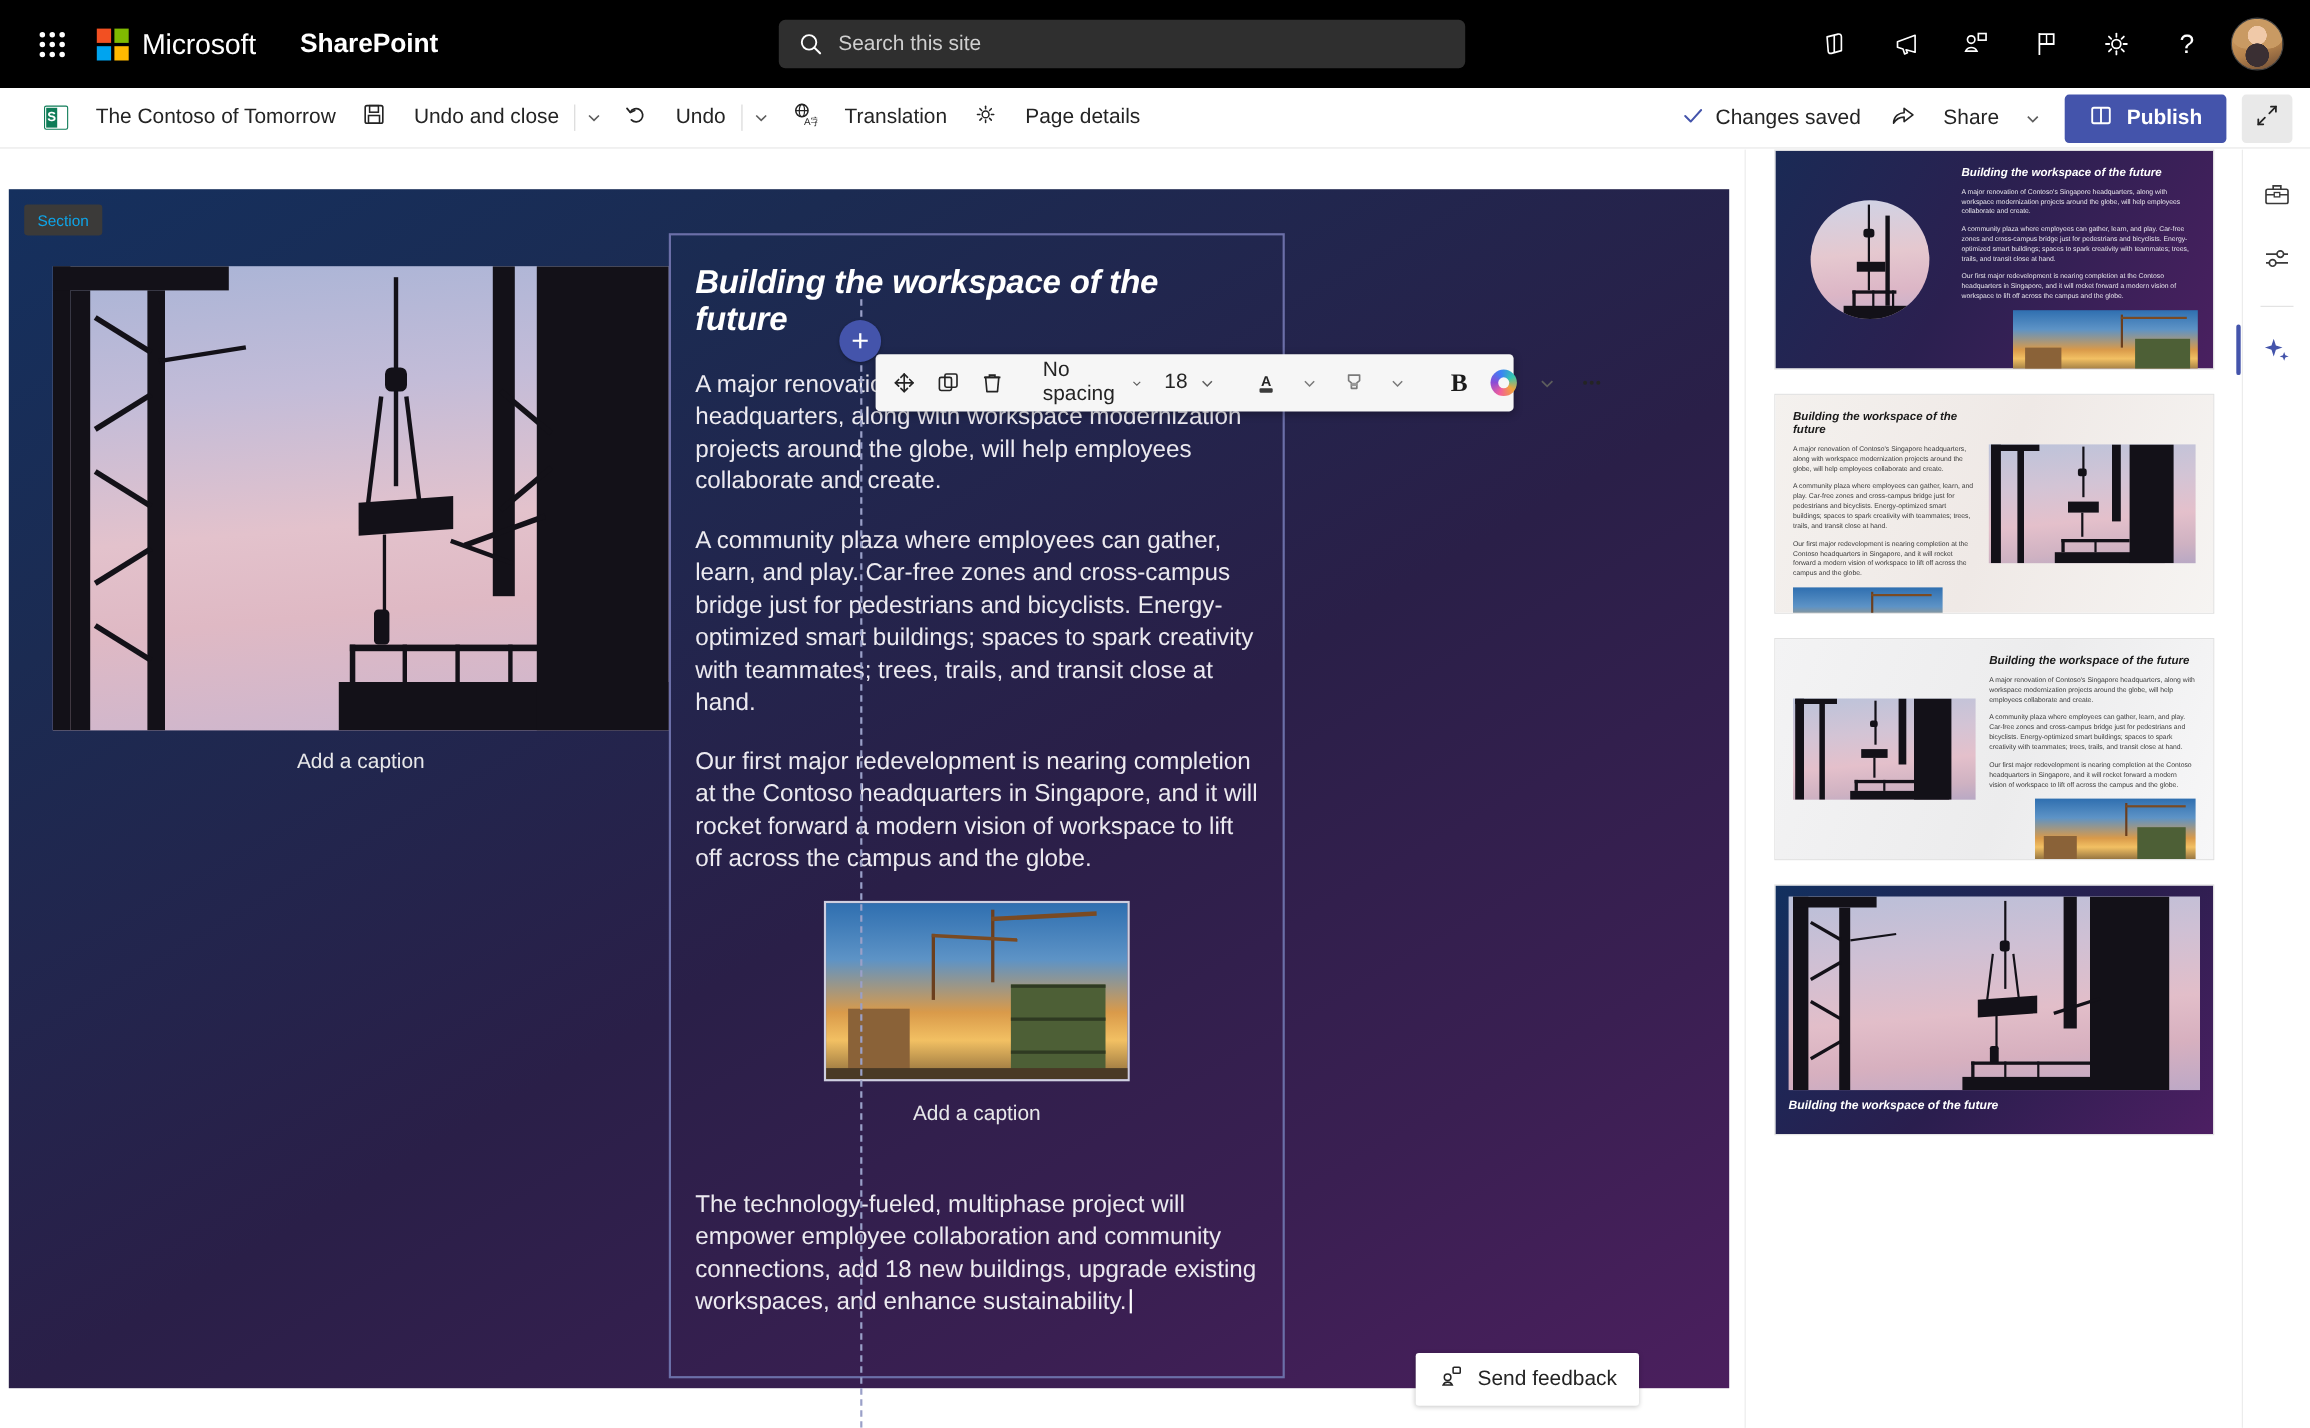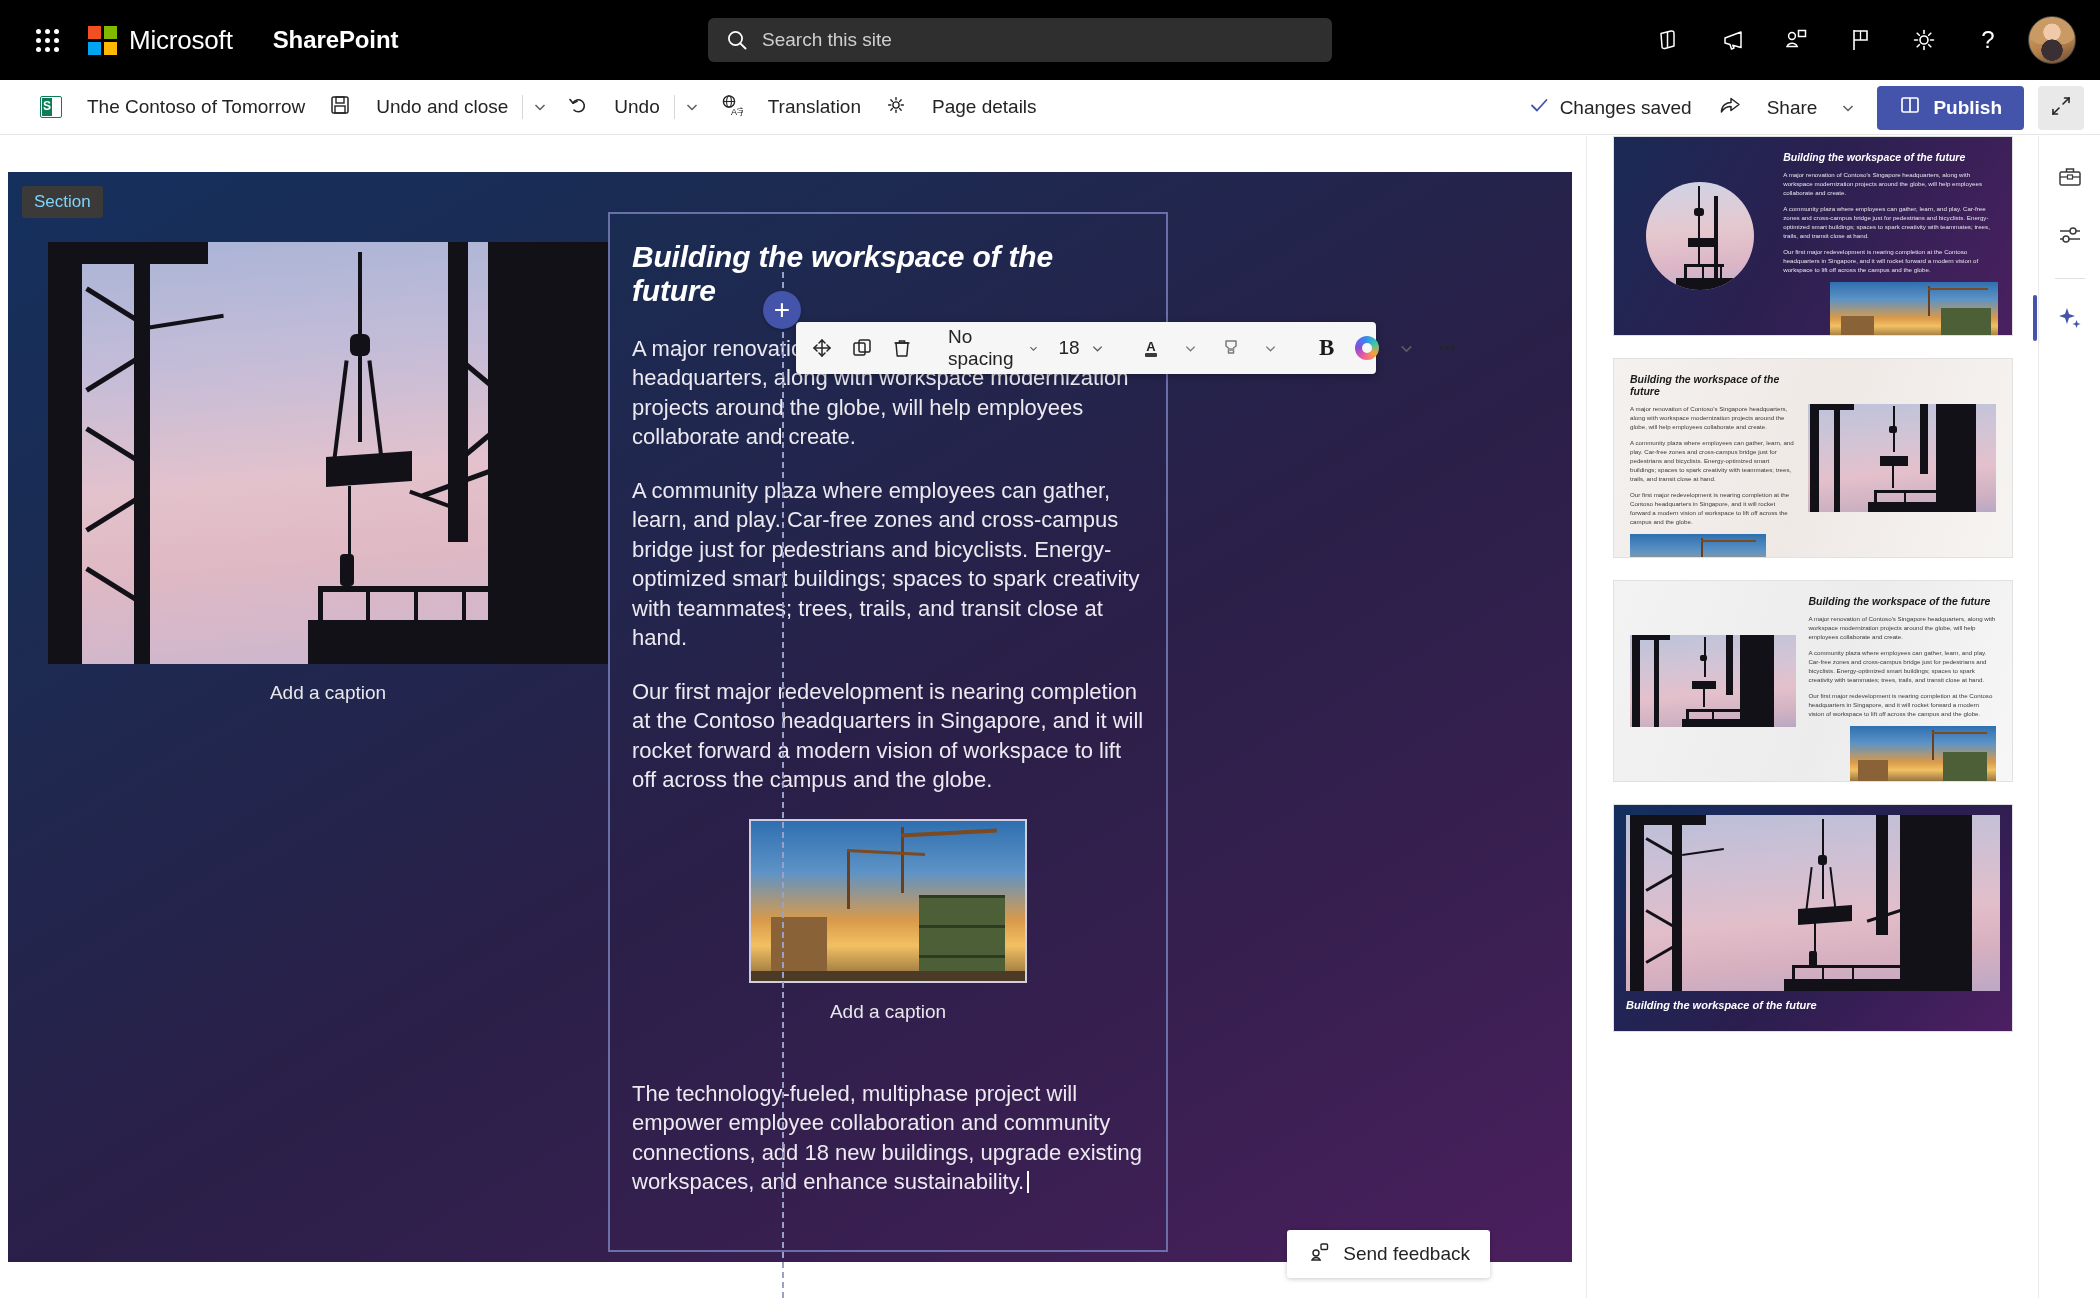--- a/index.html
+++ b/index.html
@@ -144,22 +144,22 @@
     background: #ffffff;
     overflow: hidden;
   }
   .page-section {
     position: absolute; top: 36px; left: 8px;
     width: 1564px; height: 1090px;
     background: linear-gradient(150deg, #15305e 0%, #1b2b52 22%, #2a1f48 55%, #3a1f52 80%, #4b1f5e 100%);
   }
   .section-label {
     position: absolute; top: 14px; left: 14px;
-    background: #3b3a39; color: #7dd3fc;
-    font-size: 17px; padding: 6px 12px; border-radius: 3px;
+    background: #3b3a39; color: #0ea5e9;
+    font-size: 14px; padding: 6px 12px; border-radius: 3px;
     z-index: 30;
   }
 
   
   .left-col { position: absolute; left: 40px; top: 70px; width: 560px; }
   .hero-img {
     width: 560px; height: 422px;
     background:
       linear-gradient(#0a0a0f 0 100%) 0 0/ 0 0 no-repeat,
       linear-gradient(175deg, #a9b4d6 0%, #c3bcd8 28%, #e3c2cc 55%, #dfb9c4 72%, #cbb6cf 100%);

